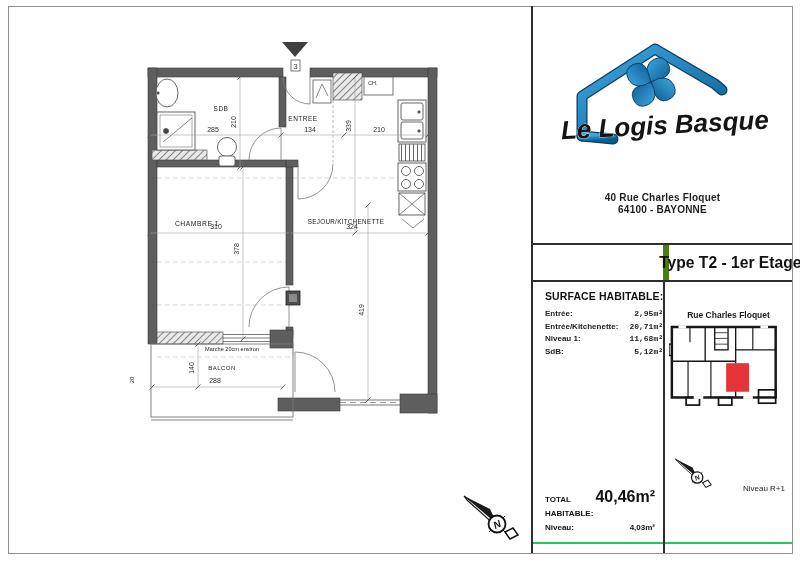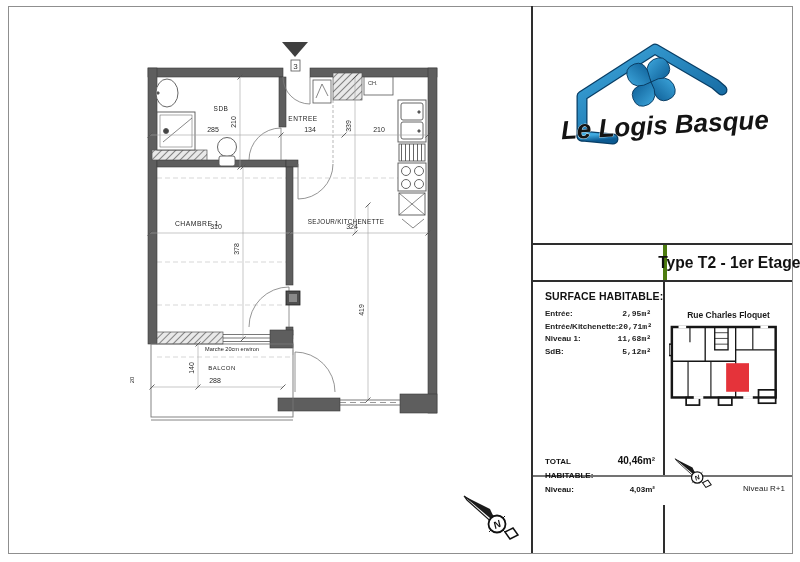--- a/index.html
+++ b/index.html
@@ -5,32 +5,32 @@
   html,body{margin:0;padding:0;background:#fff;width:800px;height:562px;overflow:hidden;}
   body{font-family:"Liberation Sans",sans-serif;position:relative;}
   .page-border{position:absolute;left:8px;top:6px;width:783px;height:546px;border:1px solid #8f8f8f;}
   .plan-svg{position:absolute;left:0;top:0;width:800px;height:562px;}
   
   .panel{position:absolute;left:531px;top:6px;width:261px;height:547px;border-left:2px solid #2e2e2e;box-sizing:border-box;}
   .sec-logo{position:absolute;left:0;top:0;width:100%;height:237px;}
   .logo-svg{position:absolute;left:14px;top:8px;width:230px;height:138px;}
   .address{position:absolute;left:0;top:186px;width:100%;text-align:center;font-size:10px;font-weight:bold;color:#1e1e1e;line-height:12px;letter-spacing:.2px;}
   .type-row{position:absolute;left:0;top:237px;width:100%;height:39px;border-top:2px solid #2e2e2e;border-bottom:2px solid #2e2e2e;box-sizing:border-box;}
-  .type-cell{position:absolute;left:130px;top:0;right:0;height:100%;border-left:4px solid #4d7c0f;display:flex;align-items:center;justify-content:center;}
+  .type-cell{position:absolute;left:130px;top:0;right:0;height:100%;border-left:6px solid #4d7c0f;display:flex;align-items:center;justify-content:center;}
   .type-title{font-size:17px;font-weight:bold;color:#111;transform:scaleX(.92);white-space:nowrap;}
-  .main-row{position:absolute;left:0;top:276px;width:100%;height:195px;border-bottom:2px solid #737373;box-sizing:border-box;}
+  .main-row{position:absolute;left:0;top:276px;width:100%;height:262px;border-bottom:2px solid #22c55e;box-sizing:border-box;}
   .left-cell{position:absolute;left:0;top:0;width:130px;height:100%;}
   .right-cell{position:absolute;left:130px;top:0;right:0;height:100%;border-left:2px solid #2e2e2e;}
   .surf-head{position:absolute;left:12px;top:8px;font-size:10.5px;font-weight:bold;color:#111;letter-spacing:.1px;white-space:nowrap;}
-  .s-rows{position:absolute;left:12px;top:26px;right:12px;}
+  .s-rows{position:absolute;left:12px;top:26px;right:0;}
   .s-row{display:flex;justify-content:space-between;font-size:8px;font-weight:bold;color:#222;line-height:12.5px;}
   .s-row .val{text-align:right;font-family:Liberation Mono, monospace;}
   .total-block{position:absolute;left:12px;top:172px;right:8px;}
   .t-row{display:flex;justify-content:space-between;font-size:8px;font-weight:bold;color:#111;line-height:14px;align-items:baseline;}
-  .t-row .big{font-size:10px;}
+  .t-row .big{font-size:16px;margin-top:36px;}
   .kp-caption{position:absolute;left:0;top:28px;width:100%;text-align:center;font-size:8.5px;font-weight:bold;color:#1a1a1a;}
   .kp-svg{position:absolute;left:50%;top:41px;transform:translateX(-50%);width:120px;height:88px;}
   .compass-small{position:absolute;left:4px;top:168px;width:46px;height:46px;}
   .level-label{position:absolute;right:7px;top:202px;font-size:8px;font-weight:normal;color:#1a1a1a;}
   .bottom-divider{position:absolute;left:130px;top:499px;bottom:0;width:0;border-left:2px solid #2e2e2e;}
   text{font-family:"Liberation Sans",sans-serif;}
 </style>
 </head>
 <body>
 
@@ -239,20 +239,24 @@
       <g transform="translate(104,68) scale(1.12)">
         <g fill="url(#blueGrad)" stroke="#06365c" stroke-width="0.8">
           <path d="M0,0 Q-8,-14 2,-20 Q12,-25 16,-15 Q19,-7 10,-3 Q3,-1 0,0 Z"></path>
           <path d="M0,0 Q-8,-14 2,-20 Q12,-25 16,-15 Q19,-7 10,-3 Q3,-1 0,0 Z" transform="rotate(90)"></path>
           <path d="M0,0 Q-8,-14 2,-20 Q12,-25 16,-15 Q19,-7 10,-3 Q3,-1 0,0 Z" transform="rotate(180)"></path>
           <path d="M0,0 Q-8,-14 2,-20 Q12,-25 16,-15 Q19,-7 10,-3 Q3,-1 0,0 Z" transform="rotate(270)"></path>
         </g>
       </g>
       <text x="14" y="120" font-family="DejaVu Serif, serif" font-style="italic" font-weight="bold" font-size="26" fill="#141414" stroke="#ffffff" stroke-width="0.6" paint-order="stroke" transform="rotate(-3 115 115)">Le Logis Basque</text>
     </svg>
+    <div class="address">
+      <div>40 Rue Charles Floquet</div>
+      <div>64100 - BAYONNE</div>
+    </div>
   </div>
 
   <div class="type-row">
     <div class="type-cell">
       <span class="type-title">Type T2 - 1er Etage</span>
     </div>
   </div>
 
   <div class="main-row">
     <div class="left-cell">

